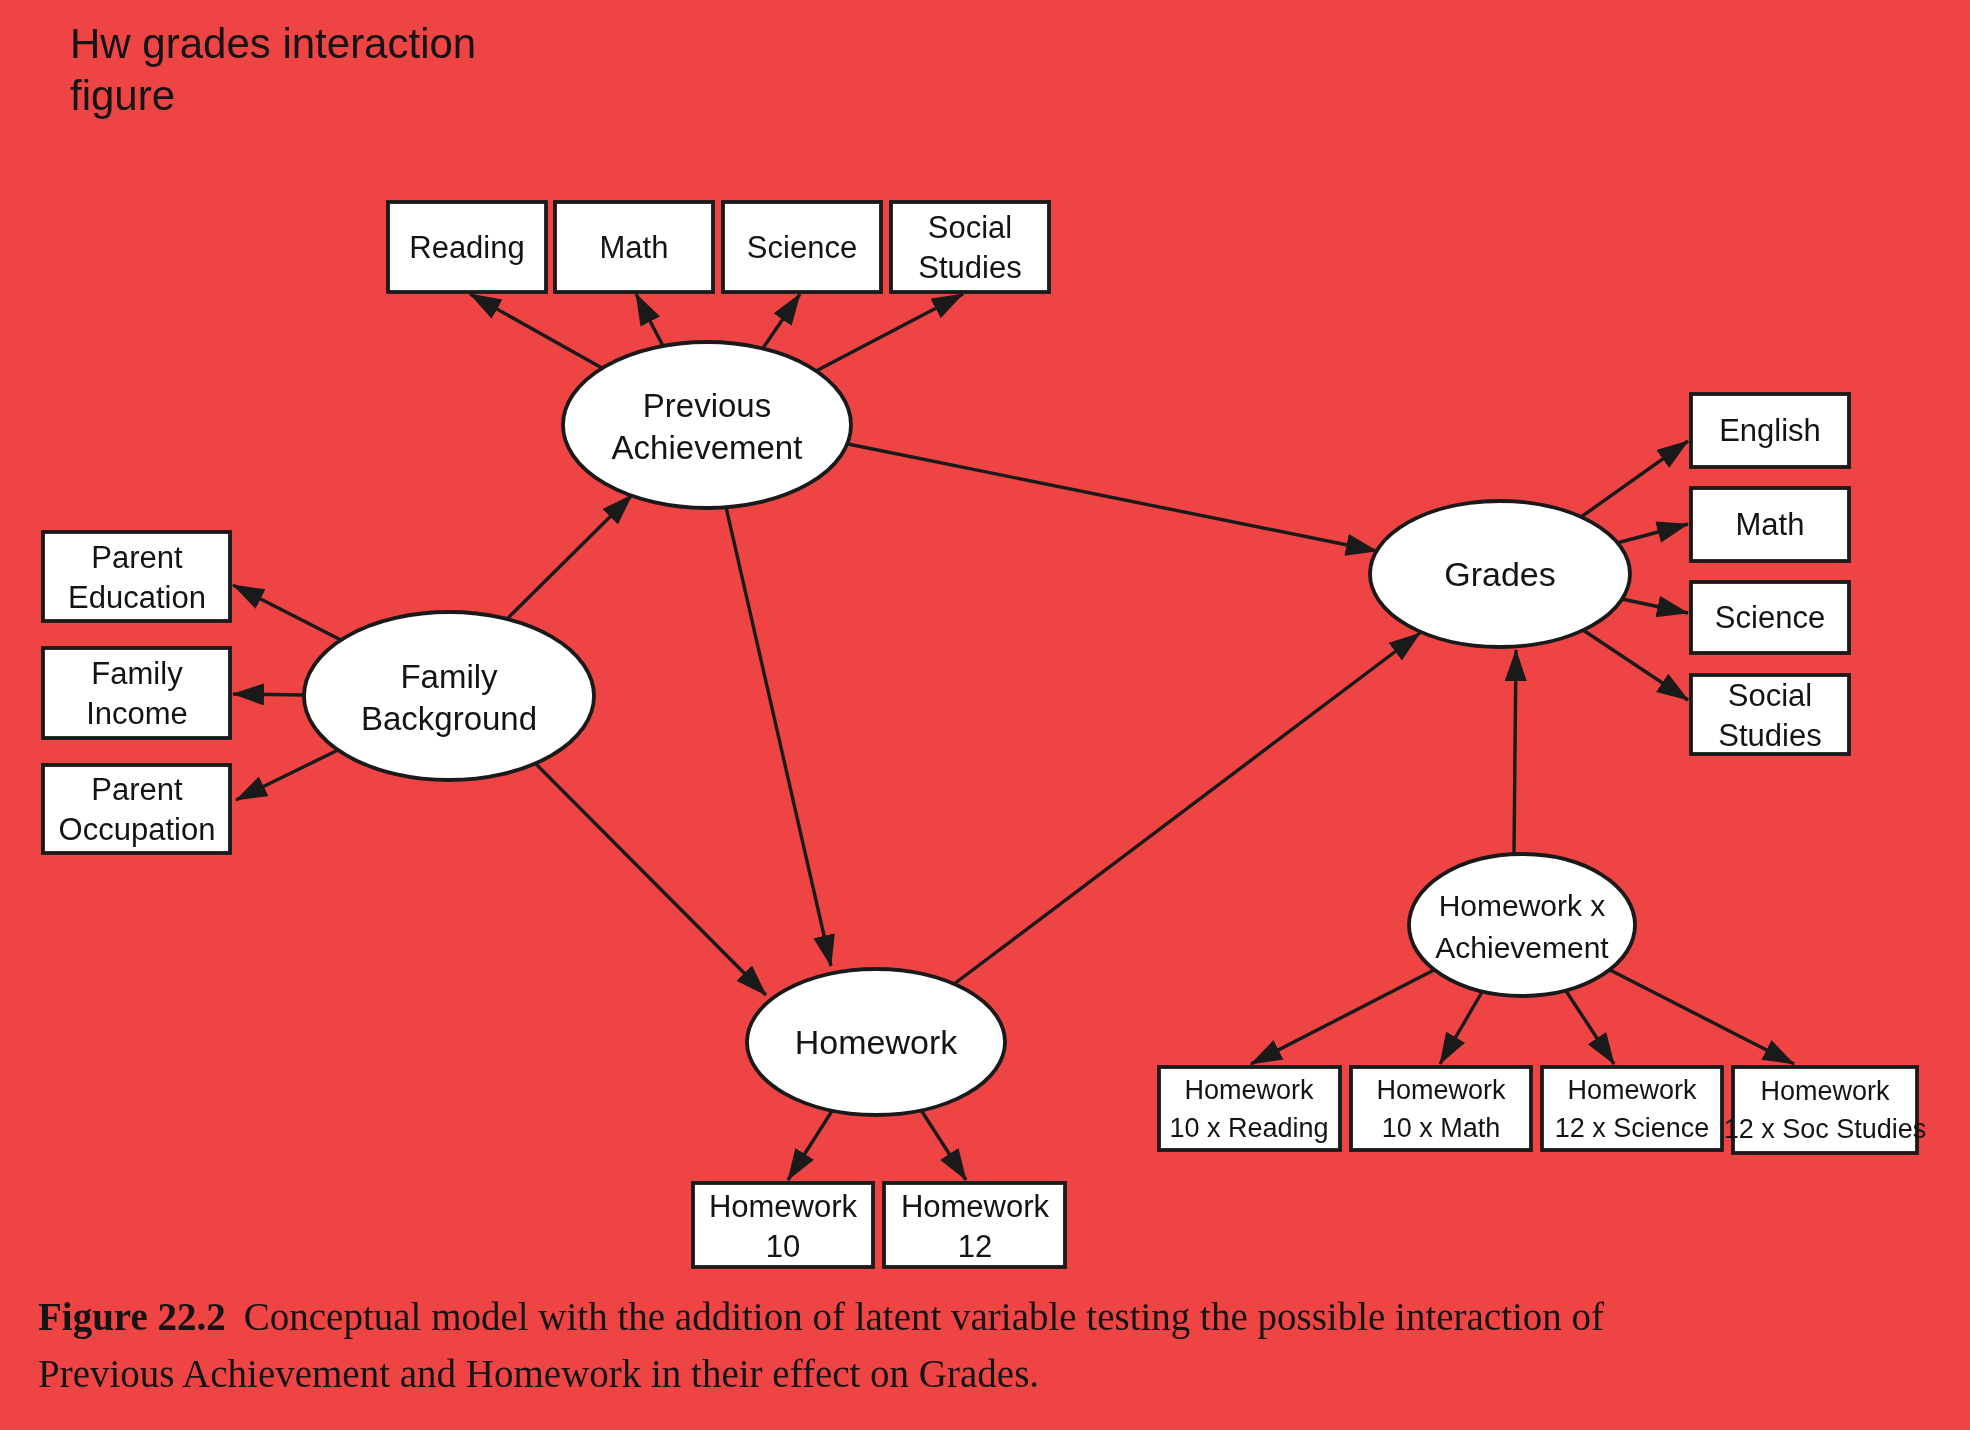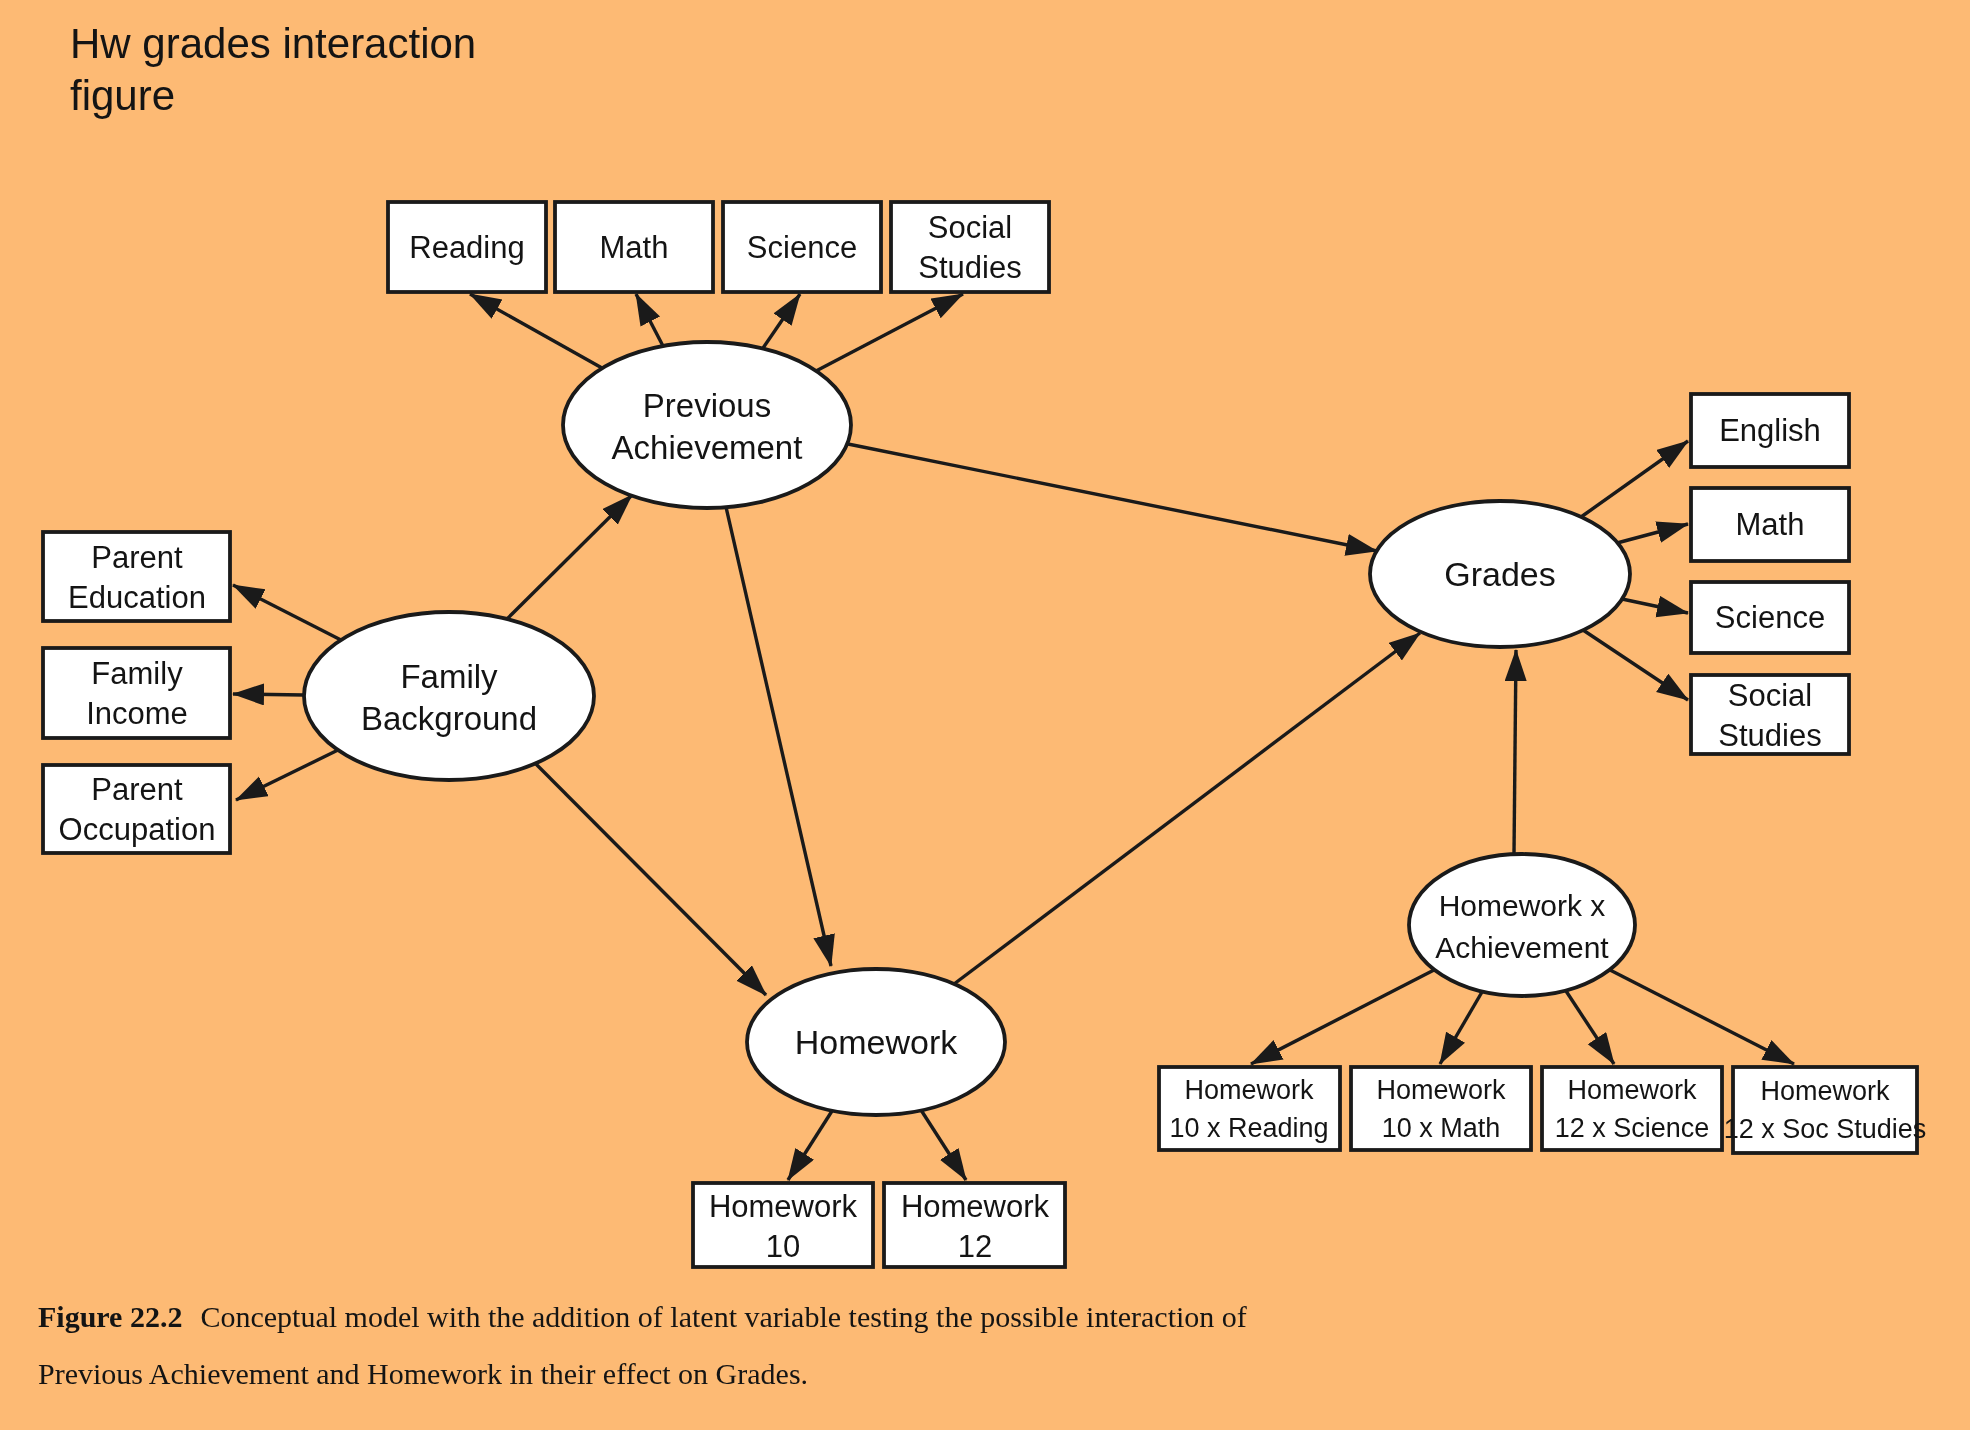--- a/index.html
+++ b/index.html
@@ -1,28 +1,28 @@
 <!DOCTYPE html>
 <html><head>
 <meta charset="utf-8">
 <style>
   html,body { margin:0; padding:0; background:#ffffff; }
   .page {
     position:relative; width:1970px; height:1430px;
-    background:#fdba74; overflow:hidden;
+    background:#ef4444; overflow:hidden;
     font-family:"Liberation Sans", sans-serif; color:#111111;
   }
   .title {
     position:absolute; left:70px; top:18px; width:500px;
     font-size:42px; line-height:52px; color:#141414;
   }
   .title .line2 { text-align:center; }
   .caption {
     position:absolute; left:38px; top:1288px; width:1900px;
-    font-family:"Liberation Serif", serif; font-size:30px; line-height:57px;
+    font-family:"Liberation Serif", serif; font-size:39px; line-height:57px;
     color:#141414;
   }
   .caption .cap-label { font-weight:700; margin-right:18px; }
   svg.diagram { position:absolute; left:0; top:0; }
   .shape { fill:#ffffff; stroke:#1a1a1a; stroke-width:3.8px; }
   .edge  { stroke:#1a1a1a; stroke-width:3.4px; fill:none; }
   .lbl     { font-family:"Liberation Sans", sans-serif; font-size:31px; fill:#141414;
              text-anchor:middle; dominant-baseline:central; }
   .lbl-sm  { font-size:27px; }
   .lbl-el  { font-size:33px; }

